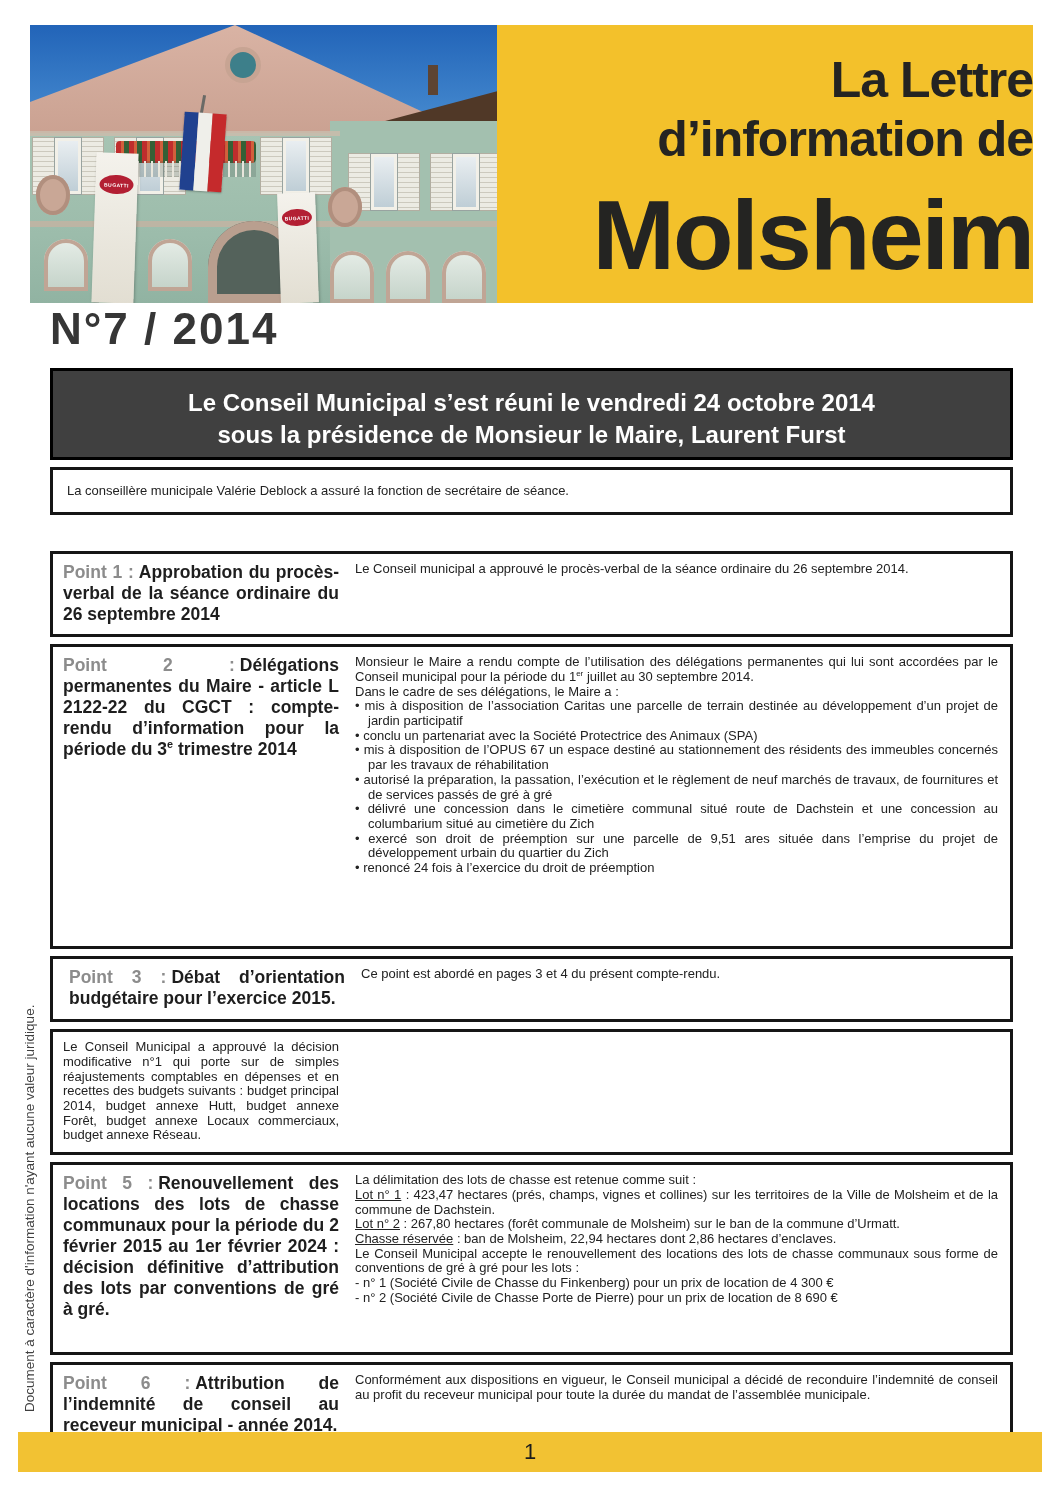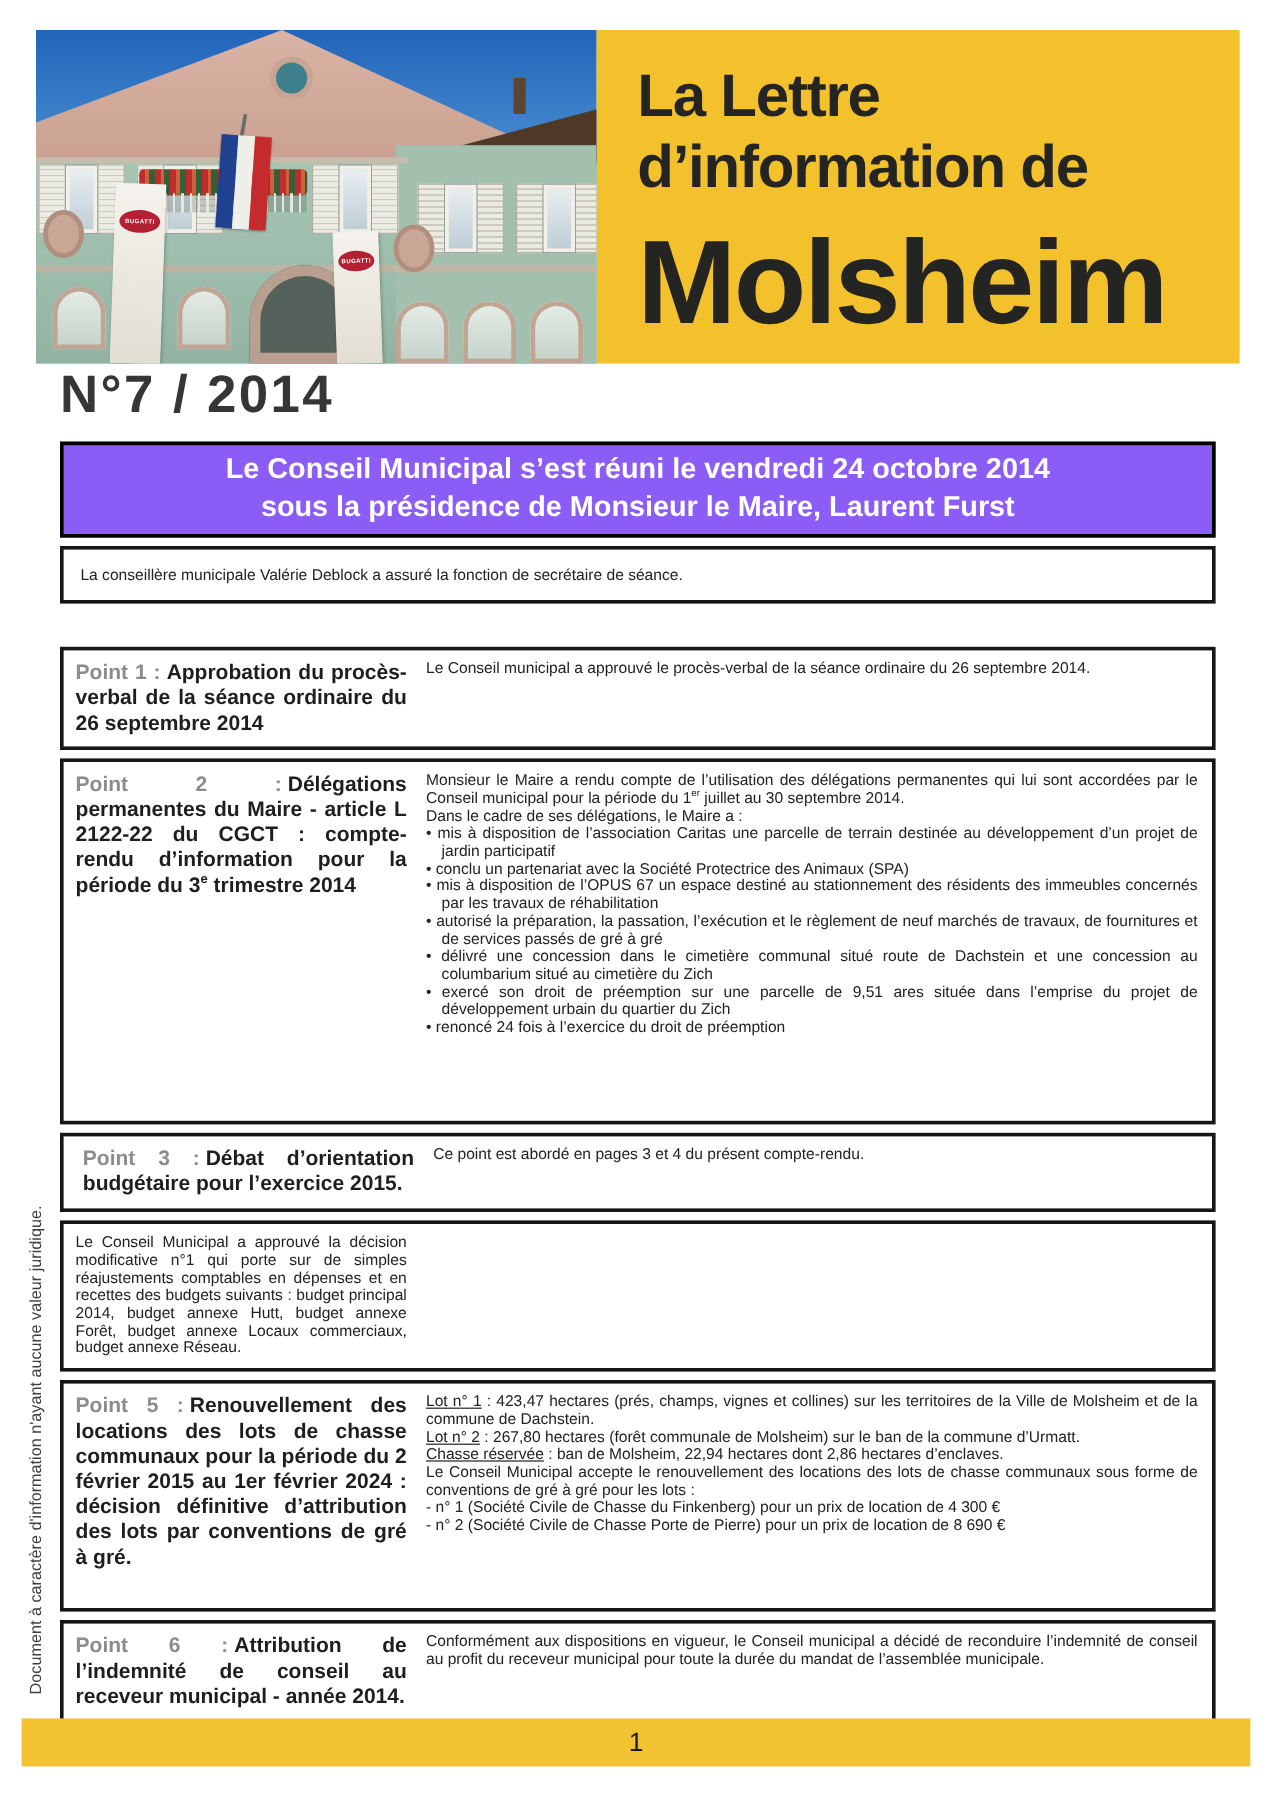--- a/index.html
+++ b/index.html
@@ -5,21 +5,21 @@
   * { box-sizing: border-box; }
   html, body { margin: 0; padding: 0; }
   body {
     width: 1058px; height: 1497px; position: relative;
     background: #ffffff; color: #1c1c1c;
     font-family: "Liberation Sans", sans-serif;
     overflow: hidden;
   }
 
   
-  .masthead { position: absolute; left: 30px; top: 25px; width: 1003px; height: 278px; display: flex; }
+  .masthead { position: absolute; left: 30px; top: 25px; width: 1003px; height: 278px; display: flex; text-align: right; }
   .mast-yellow { flex: 1; background: #F3C12B; padding: 26px 0 0 34px; }
   .mast-line { font-size: 50px; font-weight: bold; color: #242422; line-height: 1.18; letter-spacing: -1px; }
   .mast-city { font-size: 99px; font-weight: bold; color: #242422; line-height: 1; letter-spacing: -2px; margin-top: 16px; }
 
   
   .photo { position: relative; width: 467px; height: 278px; overflow: hidden;
            background: linear-gradient(180deg, #2264b8 0%, #4a8fd2 40%, #8ab6e2 100%); }
   .pediment { position: absolute; left: -40px; top: 0; width: 500px; height: 118px;
               background: linear-gradient(180deg, #d9b3a4, #c9a090);
               clip-path: polygon(49% 0, 100% 100%, 0 100%, 0 78%); }
@@ -62,22 +62,22 @@
                  background: #b31f33; color: #fff; font-size: 5px; font-weight: bold;
                  display: flex; align-items: center; justify-content: center; letter-spacing: .4px; }
   .banner-2 .banner-oval { margin-top: 16px; width: 30px; height: 17px; }
 
   
   .issue { position: absolute; left: 50px; top: 304px; font-size: 44px; font-weight: bold;
            color: #363636; letter-spacing: 2px; }
 
   
   .bulletin { position: absolute; left: 50px; top: 368px; width: 963px; }
-  .bar { border: 3px solid #000; background: #8b5cf6; color: #ffffff; text-align: center;
-         font-weight: bold; font-size: 24px; line-height: 1.32; padding: 4px 0 7px; }
+  .bar { border: 3px solid #000; background: #404040; color: #ffffff; text-align: center;
+         font-weight: bold; font-size: 24px; line-height: 1.32; padding: 16px 0 7px; }
   .row { border: 3px solid #161616; margin-top: 7px; padding: 8px 12px 9px 10px;
          display: grid; grid-template-columns: 276px 1fr; column-gap: 16px; }
   .row.single { display: flex; align-items: center; min-height: 48px; padding: 8px 14px; }
   .ltitle { font-size: 17.5px; font-weight: bold; line-height: 1.2; text-align: justify; margin: 0; color: #1e1e1e; }
   .plabel { color: #8C8C8C; margin-right: 5px; }
   .content { font-size: 13px; line-height: 1.13; text-align: justify; color: #222; }
   .content p { margin: 0; }
   ul.blt { margin: 0; padding: 0; list-style: none; }
   ul.blt li { padding-left: 13px; text-indent: -13px; }
   ul.blt li::before { content: "\2022\00a0"; }
@@ -198,20 +198,21 @@
     <div class="content">
       <p>Le Conseil Municipal a approuvé la décision modificative n°1 qui porte sur de simples réajustements comptables en dépenses et en recettes des budgets suivants : budget principal 2014, budget annexe Hutt, budget annexe Forêt, budget annexe Locaux commerciaux, budget annexe Réseau.</p>
     </div>
   </section>
 
   <section class="row h-p5">
     <p class="ltitle">
       <span class="plabel">Point 5 :</span><span>Renouvellement des locations des lots de chasse communaux pour la période du 2 février 2015 au 1er février 2024 : décision définitive d’attribution des lots par conventions de gré à gré.</span>
     </p>
     <div class="content">
+      <p><span class="u"></span><span>La délimitation des lots de chasse est retenue comme suit :</span></p>
       <p><span class="u">Lot n° 1</span><span> : 423,47 hectares (prés, champs, vignes et collines) sur les territoires de la Ville de Molsheim et de la commune de Dachstein.</span></p>
       <p><span class="u">Lot n° 2</span><span> : 267,80 hectares (forêt communale de Molsheim) sur le ban de la commune d’Urmatt.</span></p>
       <p><span class="u">Chasse réservée</span><span> : ban de Molsheim, 22,94 hectares dont 2,86 hectares d’enclaves.</span></p>
       <p><span class="u"></span><span>Le Conseil Municipal accepte le renouvellement des locations des lots de chasse communaux sous forme de conventions de gré à gré pour les lots :</span></p>
       <p><span class="u"></span><span>- n° 1 (Société Civile de Chasse du Finkenberg) pour un prix de location de 4 300 €</span></p>
       <p><span class="u"></span><span>- n° 2 (Société Civile de Chasse Porte de Pierre) pour un prix de location de 8 690 €</span></p>
     </div>
   </section>
 
   <section class="row h-p6">

